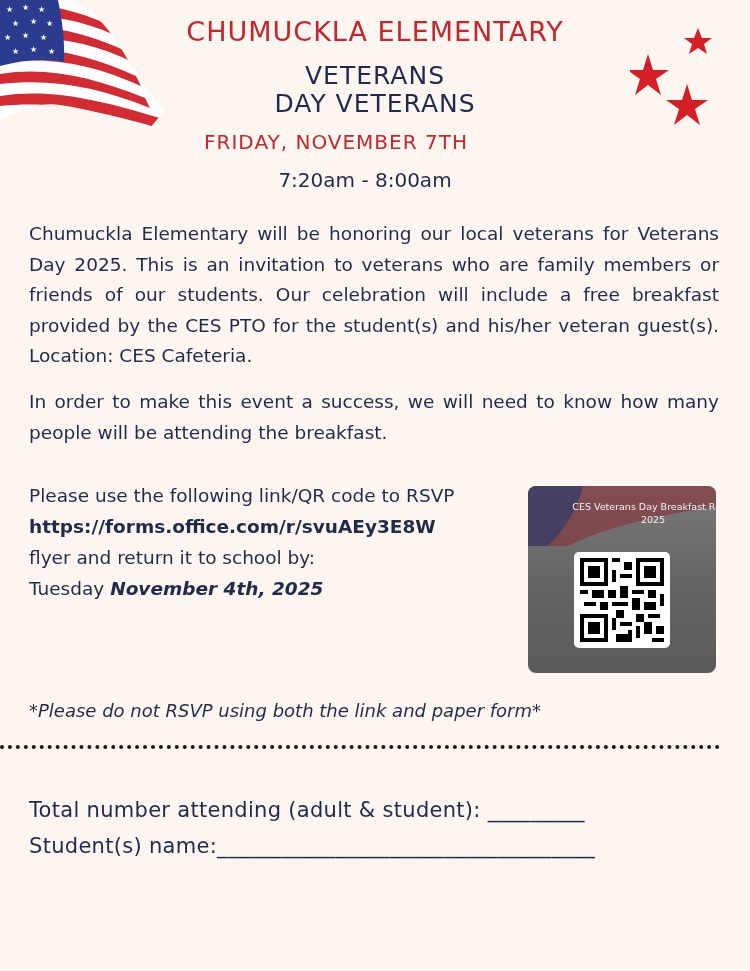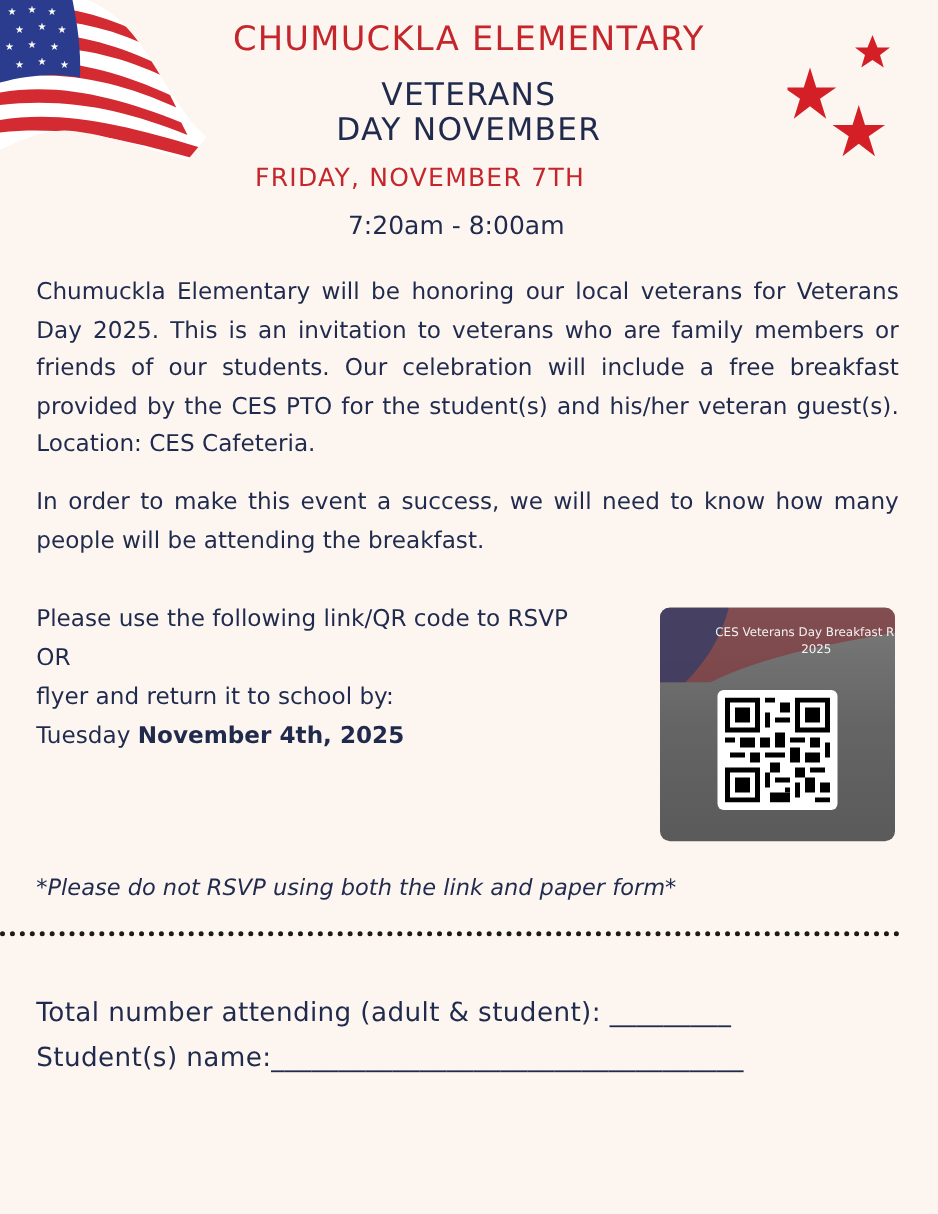--- a/index.html
+++ b/index.html
@@ -31,21 +31,21 @@
   }
   .body-text {
     position:absolute; left:29px; width:690px;
     font-size:18.5px; line-height:30.5px; color:#1f2a4d;
     text-align:justify;
   }
   .p1 { top:199px;margin-top:20px; }
   .p2 { top:387px; }
   .rsvp { position:absolute; left:29px; top:480px; font-size:18.5px; line-height:31px; color:#1f2a4d; }
   .rsvp .link { font-weight:bold; }
-  .rsvp .deadline { font-weight:bold; }
+  .rsvp .deadline { font-weight:bold; font-style:italic; }
   .qr-card {
     position:absolute; left:528px; top:486px; width:188px; height:187px;
     border-radius:8px; overflow:hidden;
     background:linear-gradient(180deg,#7a7a7a 0%,#656565 50%,#5a5a5a 100%);
   }
   .qr-card .flagband { position:absolute; left:0; top:0; width:188px; height:60px; }
   .qr-title {
     position:absolute; top:14px; left:0; width:188px; text-align:center;
     font-size:9.5px; line-height:13px; color:#f3f3f3;padding-left:31px;
   }
@@ -105,31 +105,31 @@
   <g fill="#d41f26">
     <polygon points="68,0 72,10 82,10 74,16 77,26 68,20 59,26 62,16 54,10 64,10" transform="translate(0,0)"></polygon>
     <polygon points="30,20 35,36 51,36 38,45 43,61 30,51 17,61 22,45 9,36 25,36" transform="translate(-12,6)"></polygon>
     <polygon points="30,20 35,36 51,36 38,45 43,61 30,51 17,61 22,45 9,36 25,36" transform="translate(27,36)"></polygon>
   </g>
 </svg>
 
 <div class="title-school">CHUMUCKLA ELEMENTARY</div>
 <div class="title-event">
   <div>VETERANS</div>
-  <div>DAY NOVEMBER</div>
+  <div>DAY VETERANS</div>
 </div>
 <div class="title-date">FRIDAY, NOVEMBER 7TH</div>
 <div class="title-time">7:20am - 8:00am</div>
 
 <div class="body-text p1">Chumuckla Elementary will be honoring our local veterans for Veterans Day 2025. This is an invitation to veterans who are family members or friends of our students. Our celebration will include a free breakfast provided by the CES PTO for the student(s) and his/her veteran guest(s). Location: CES Cafeteria.</div>
 <div class="body-text p2">In order to make this event a success, we will need to know how many people will be attending the breakfast.</div>
 
 <div class="rsvp">
   <div>Please use the following link/QR code to RSVP</div>
-  <div>OR</div>
+  <div class="link">https://forms.office.com/r/svuAEy3E8W</div>
   <div>flyer and return it to school by:</div>
   <div><span>Tuesday </span><span class="deadline">November 4th, 2025</span></div>
 </div>
 
 <div class="qr-card">
   <svg class="flagband" viewBox="0 0 188 60">
     <path d="M0,0 L188,0 L188,20 C130,30 80,40 40,60 L0,60 Z" fill="#8a2a30" opacity="0.55"></path>
     <path d="M0,0 L55,0 C50,20 40,40 20,60 L0,60 Z" fill="#2c3a6a" opacity="0.7"></path>
   </svg>
   <div class="qr-title">

